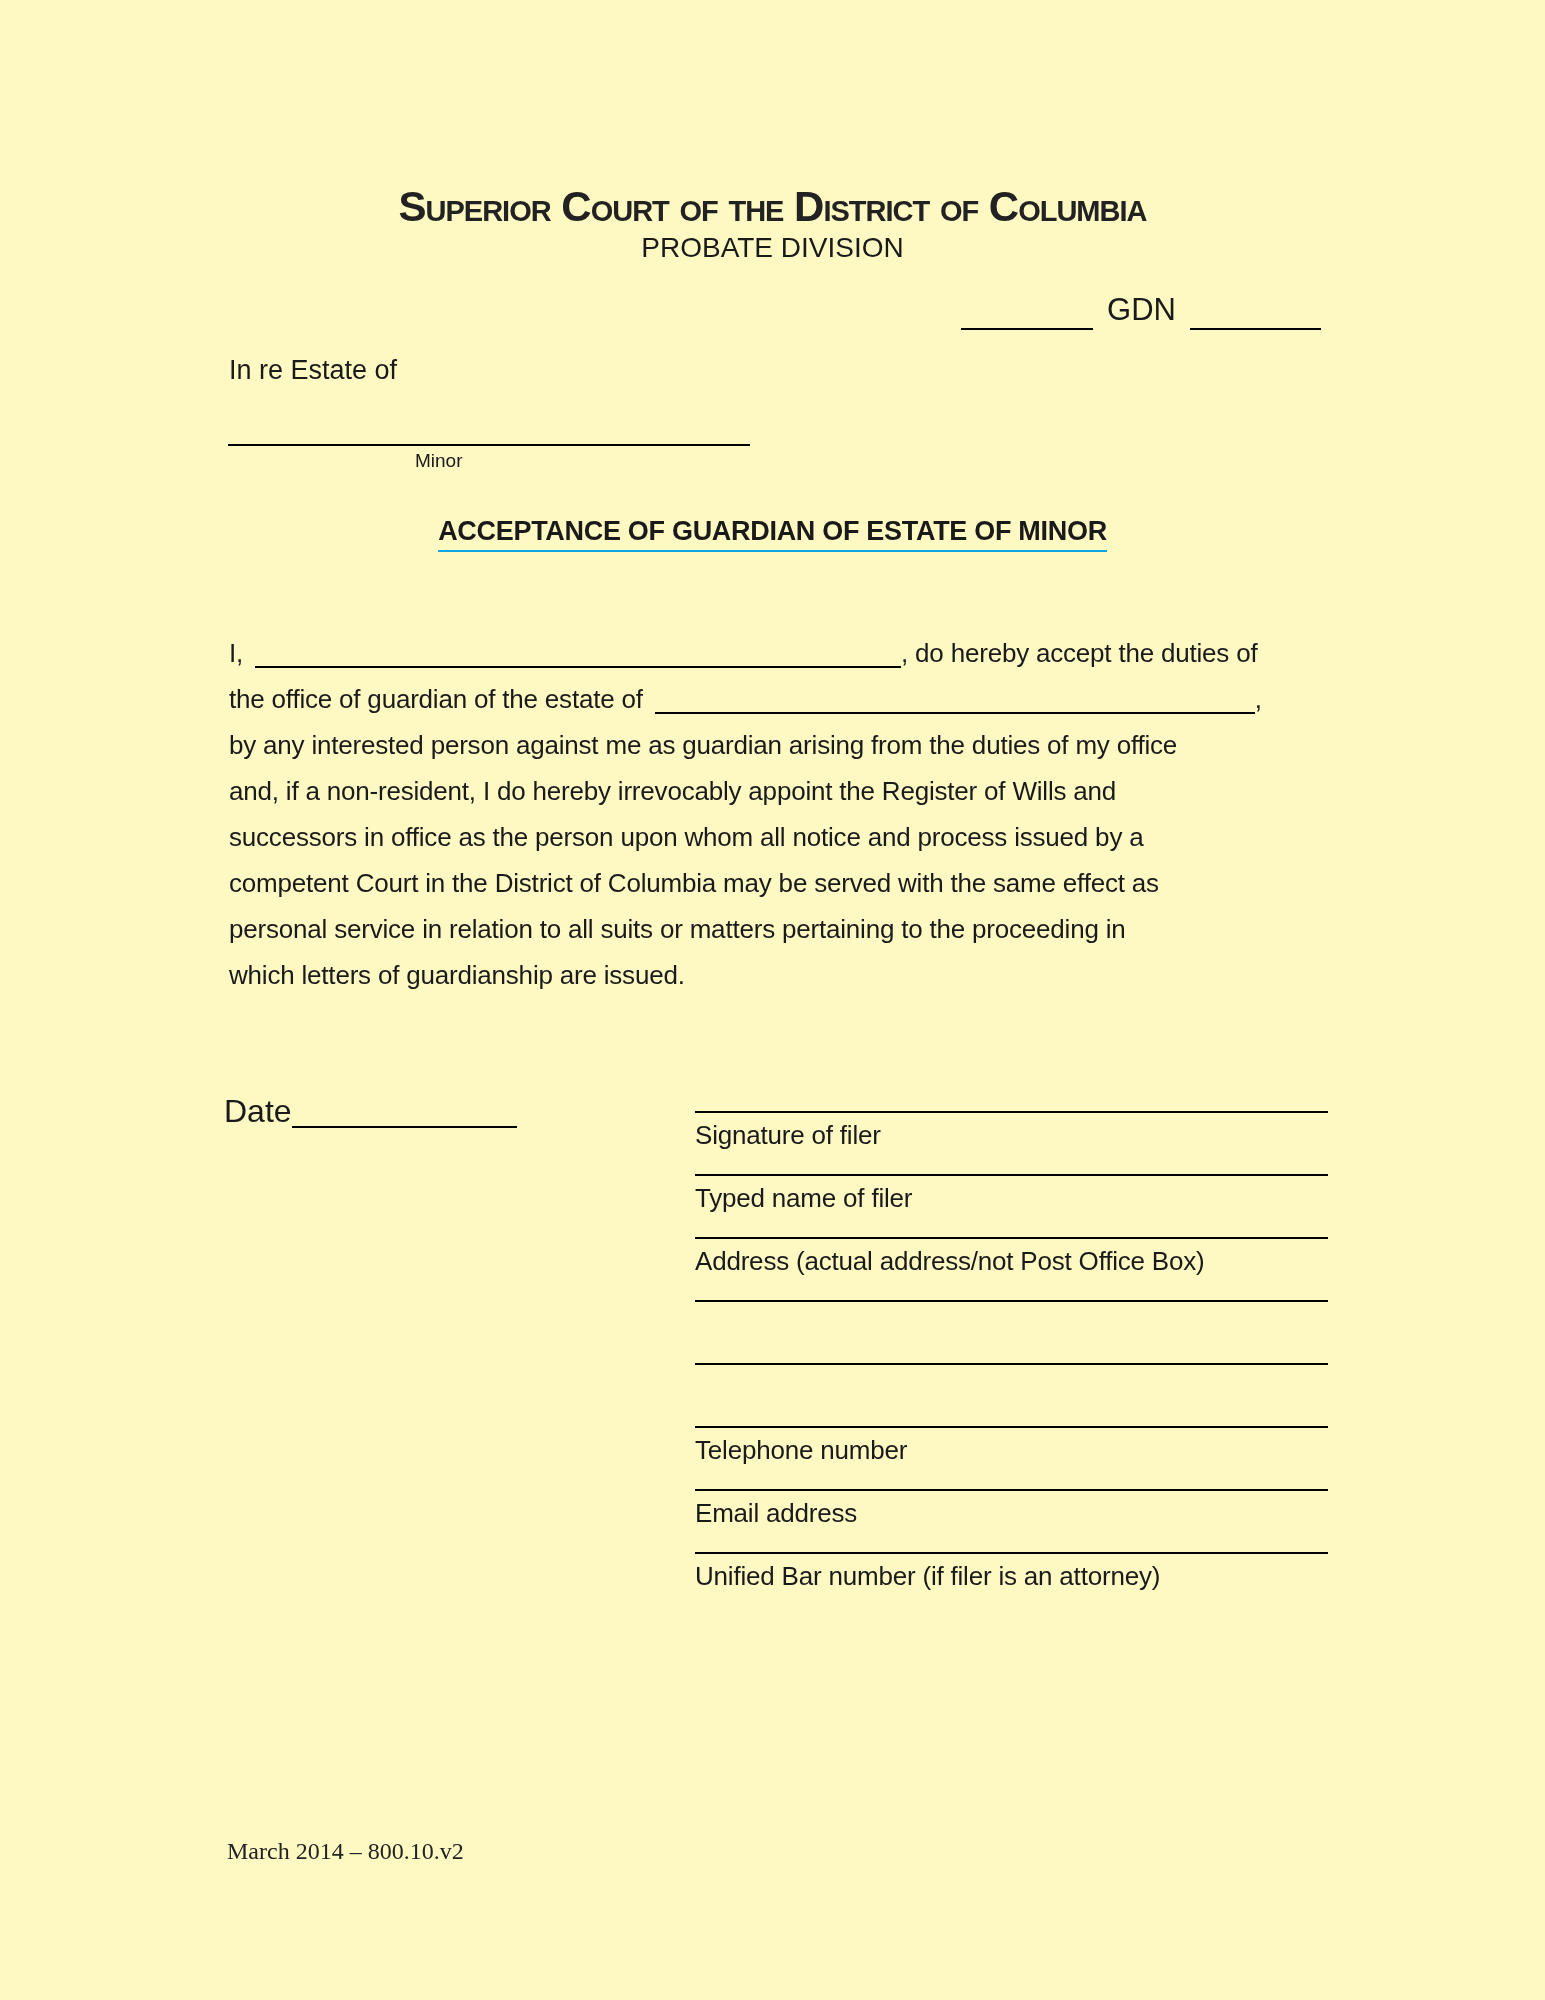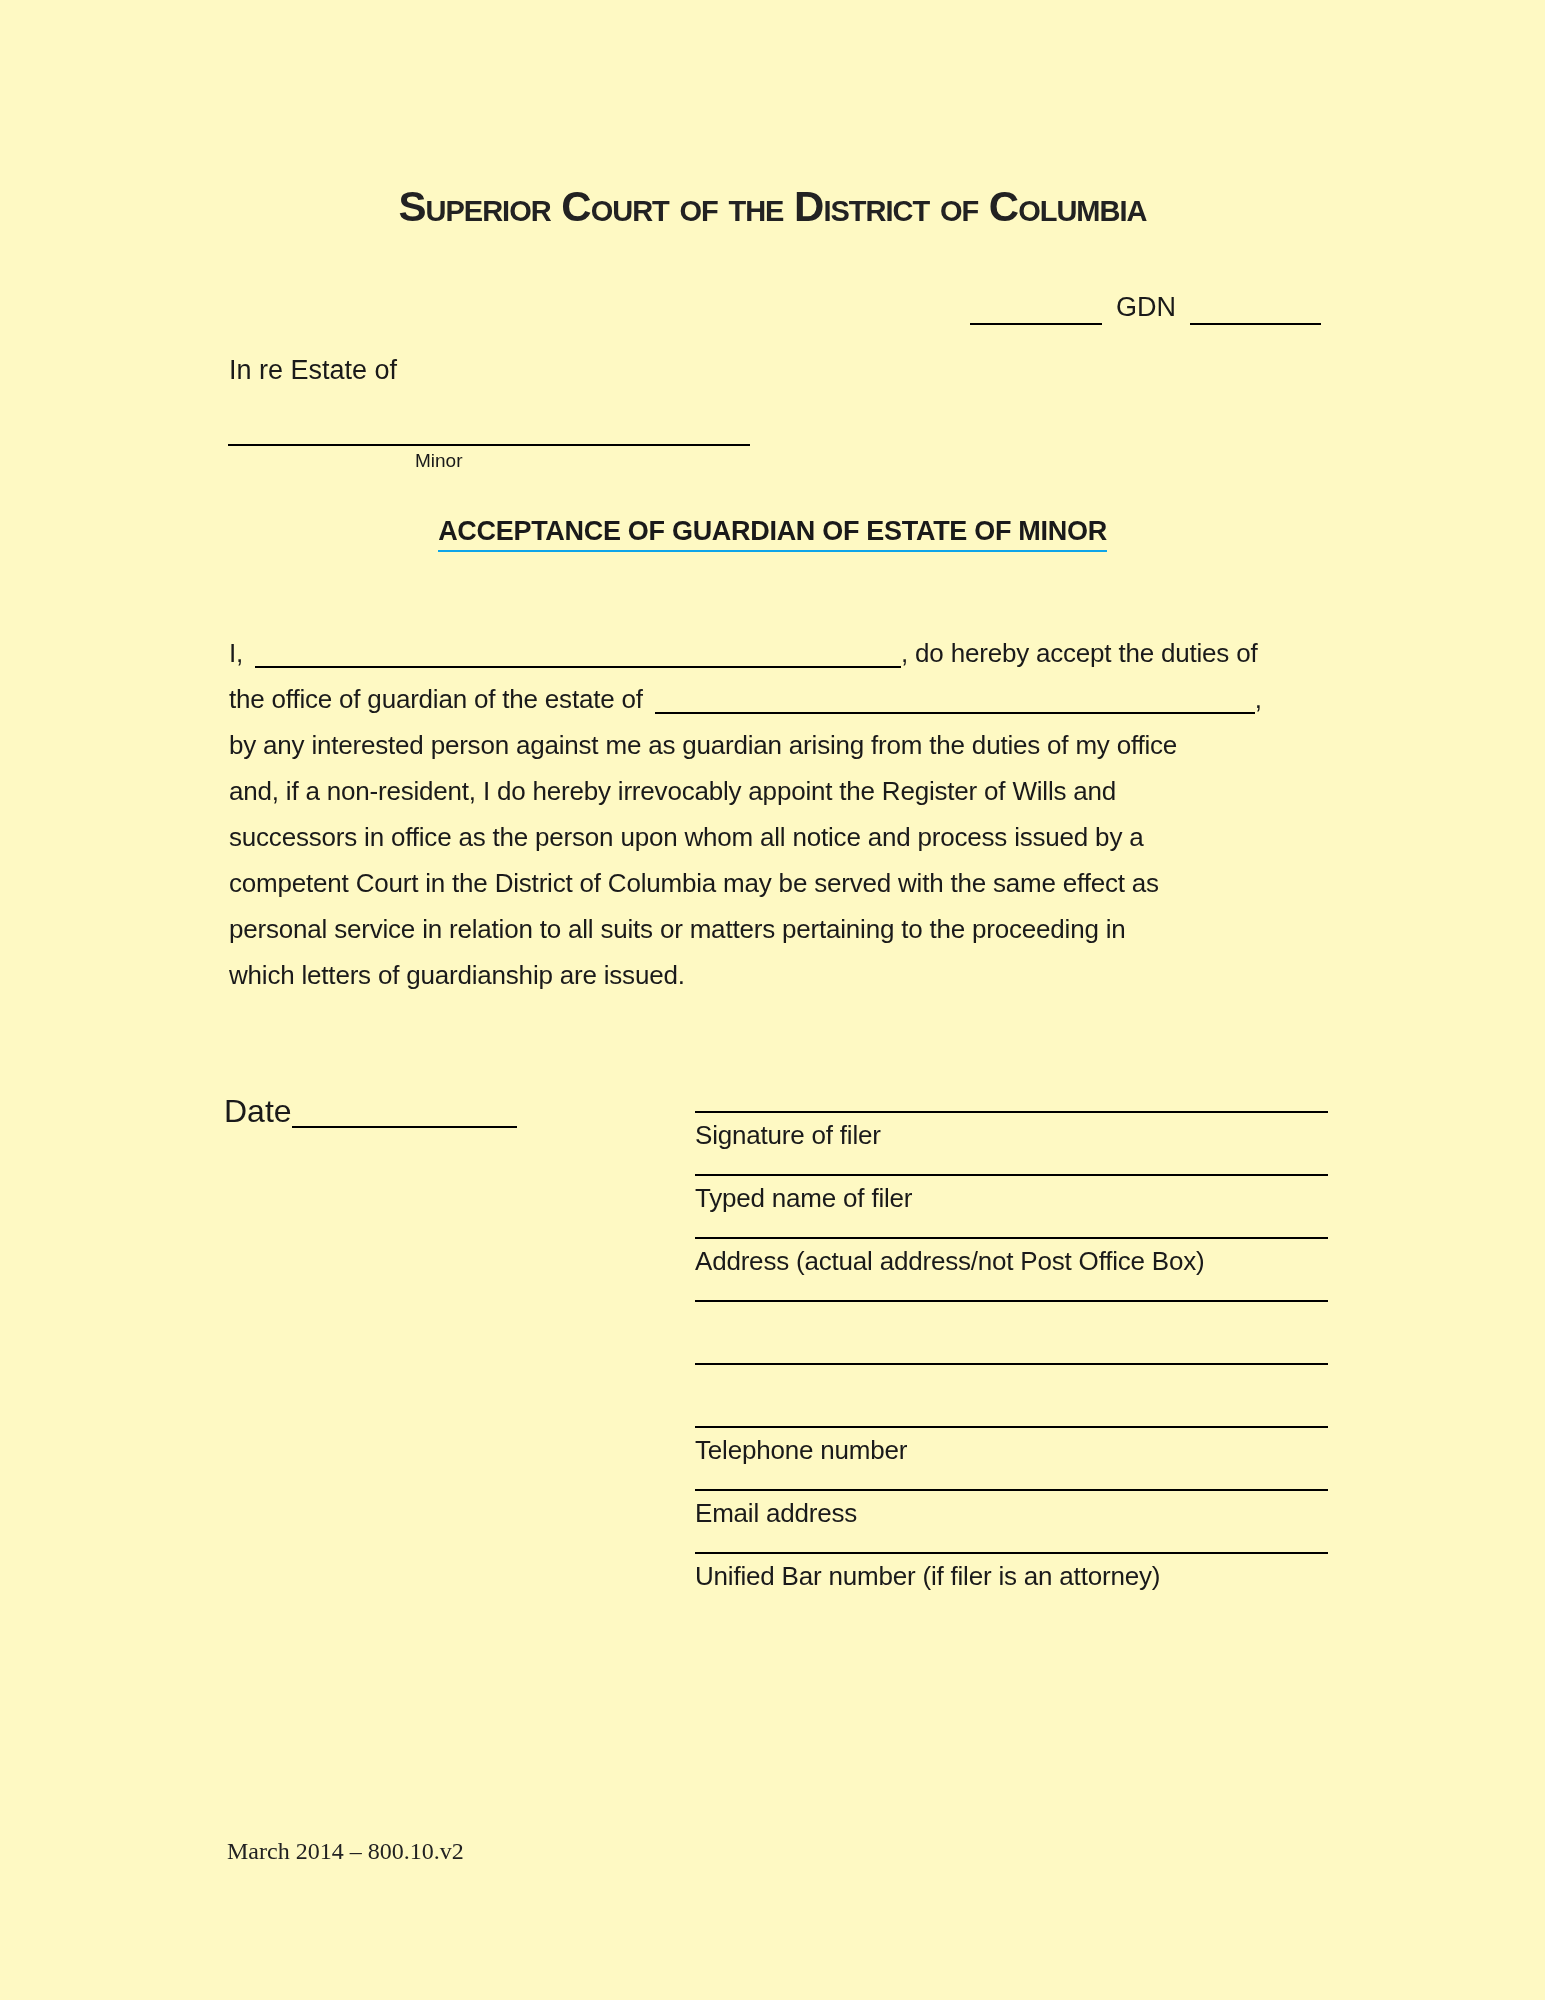--- a/index.html
+++ b/index.html
@@ -26,21 +26,21 @@
   .division {
     top: 232px; left: 0; width: 100%;
     text-align: center;
     font-size: 28px;
   }
 
   
   .gdn-row {
     top: 292px; right: 224px;
     display: flex; align-items: flex-end; column-gap: 14px;
-    font-size: 27px;
+    font-size: 31px;
   }
   .gdn-label { padding-bottom: 2px; }
 
   
   .blank {
     display: inline-block;
     border-bottom: 2px solid #000;
     height: 1.05em;
     vertical-align: -6px;
   }
@@ -93,20 +93,21 @@
     font-size: 24px;
     color: #222;
   }
 </style>
 </head>
 <body>
 
 <div class="page">
 
   <div class="abs court-title">Superior Court of the District of Columbia</div>
+  <div class="abs division">PROBATE DIVISION</div>
 
   <div class="abs gdn-row">
     <span class="blank blank-gdn1"></span>
     <span class="gdn-label">GDN</span>
     <span class="blank blank-gdn2"></span>
   </div>
 
   <div class="abs in-re">In re Estate of</div>
   <div class="abs estate-name-line"></div>
   <div class="abs minor-label">Minor</div>

